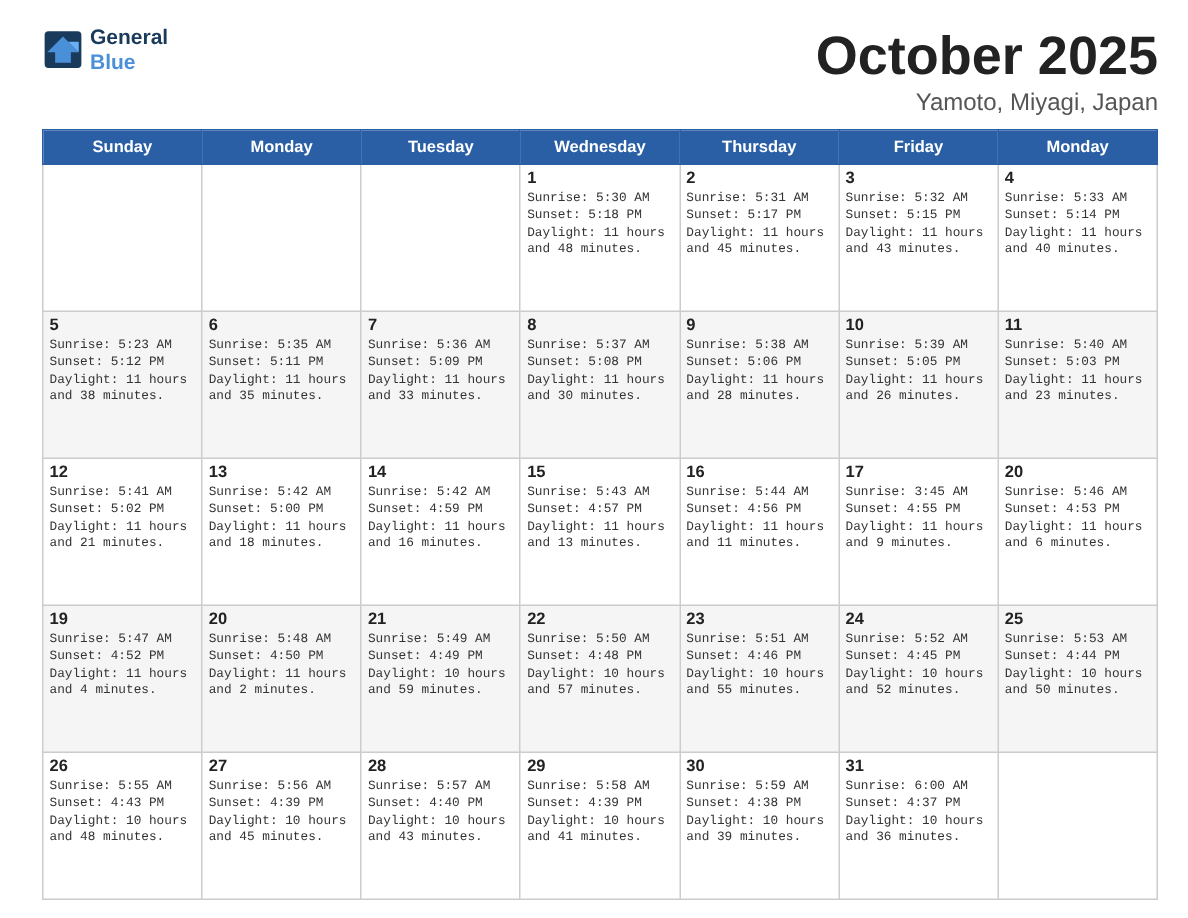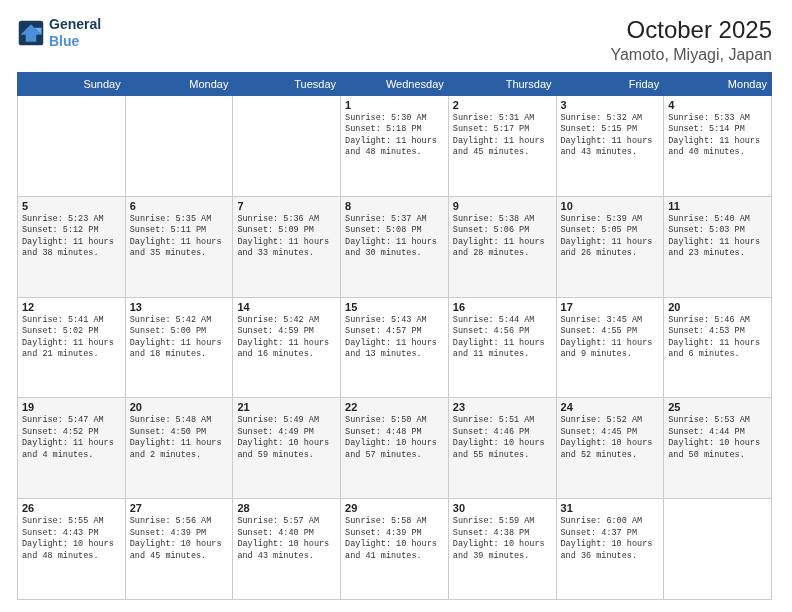--- a/index.html
+++ b/index.html
@@ -6,21 +6,21 @@
     body {
       font-family: Arial, sans-serif;
       background: #fff;
       width: 792px;
       height: 612px;
       overflow: hidden;
     }
     .page {
       width: 792px;
       height: 612px;
-      padding: 16px 20px 12px 17px;
+      padding: 16px 20px 12px 28px;
       display: flex;
       flex-direction: column;
     }
     .header {
       display: flex;
       align-items: flex-start;
       justify-content: space-between;
       margin-bottom: 8px;
     }
     .logo {
@@ -35,43 +35,43 @@
       line-height: 1.2;
     }
     .logo-icon {
       width: 28px;
       height: 28px;
     }
     .title-block {
       text-align: right;
     }
     .month-title {
-      font-size: 24px;
-      font-weight: 400;
+      font-size: 36px;
+      font-weight: 700;
       color: #222;
     }
     .location {
       font-size: 16px;
       color: #555;
       margin-top: 2px;
     }
     .calendar {
       flex: 1;
       border: 1px solid #ccc;
       border-collapse: collapse;
       width: 100%;
       table-layout: fixed;
     }
     .calendar th {
       background: #2a5fa5;
       color: #fff;
       font-size: 11px;
-      font-weight: normal;
+      font-weight: bold;
       padding: 5px 4px;
-      text-align: right;
+      text-align: center;
       border: 1px solid #2a5fa5;
     }
     .calendar td {
       border: 1px solid #ccc;
       vertical-align: top;
       padding: 3px 4px;
       font-size: 9px;
       color: #333;
       height: 82px;
     }

